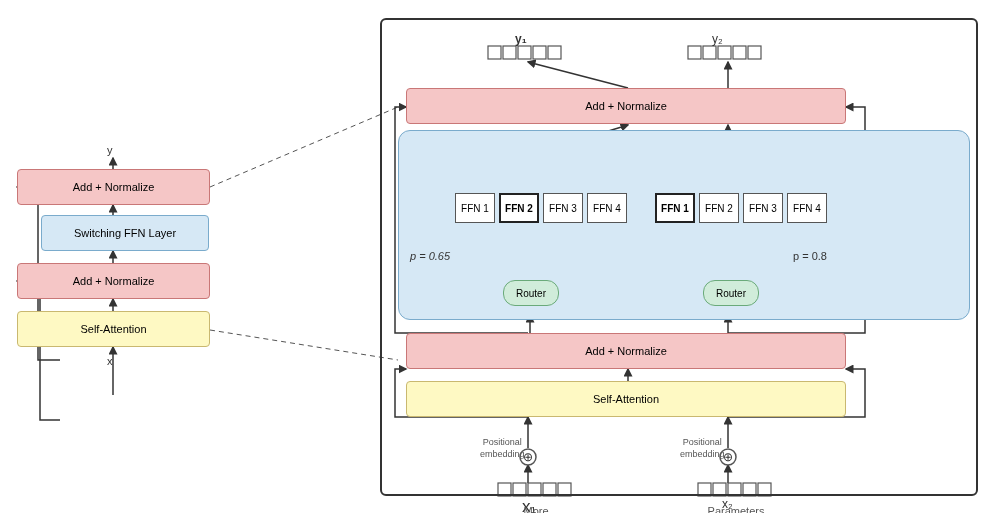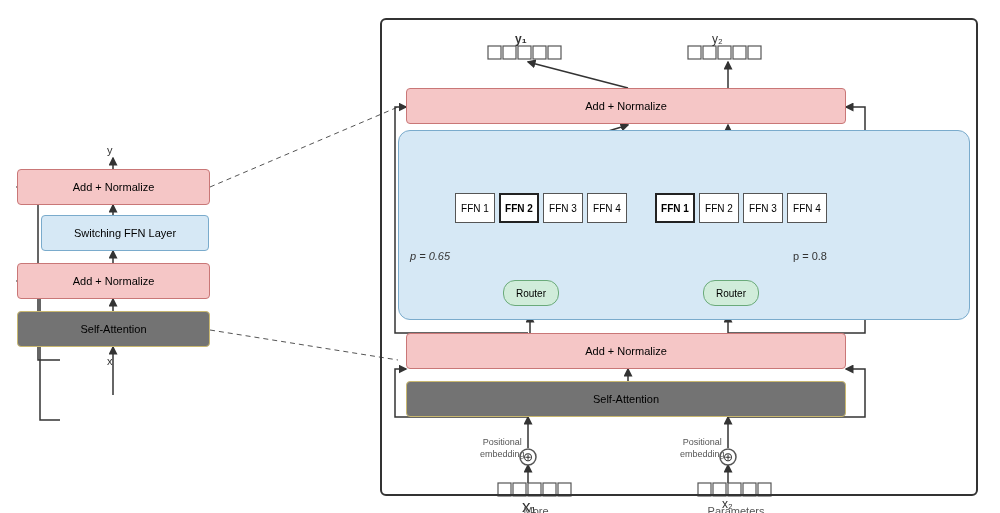--- a/index.html
+++ b/index.html
@@ -43,21 +43,21 @@
       background: #f5c6c6;
       border-color: #c97777;
     }
 
     .box-blue {
       background: #d6e8f5;
       border-color: #7aabcc;
     }
 
     .box-yellow {
-      background: #737373;
+      background: #fef9c3;
       border-color: #c9b870;
     }
 
     
     .left-add-norm-top {
       left: 17px; top: 169px;
       width: 193px; height: 36px;
     }
     .left-switching {
       left: 17px; top: 215px;

